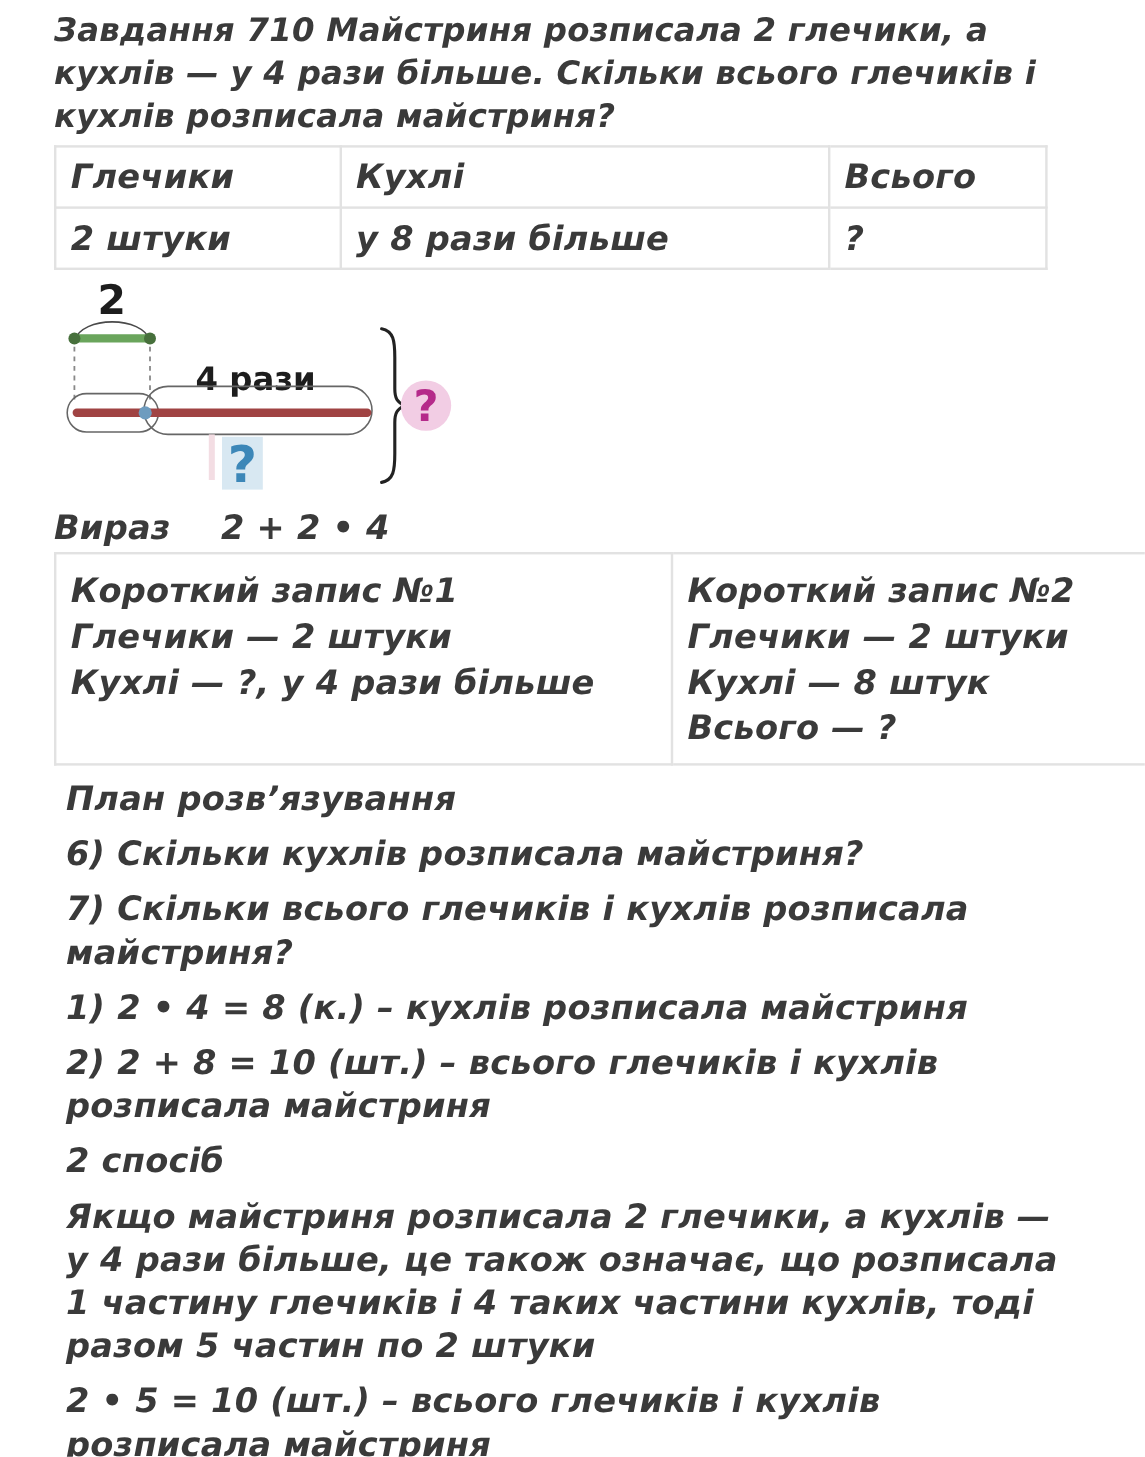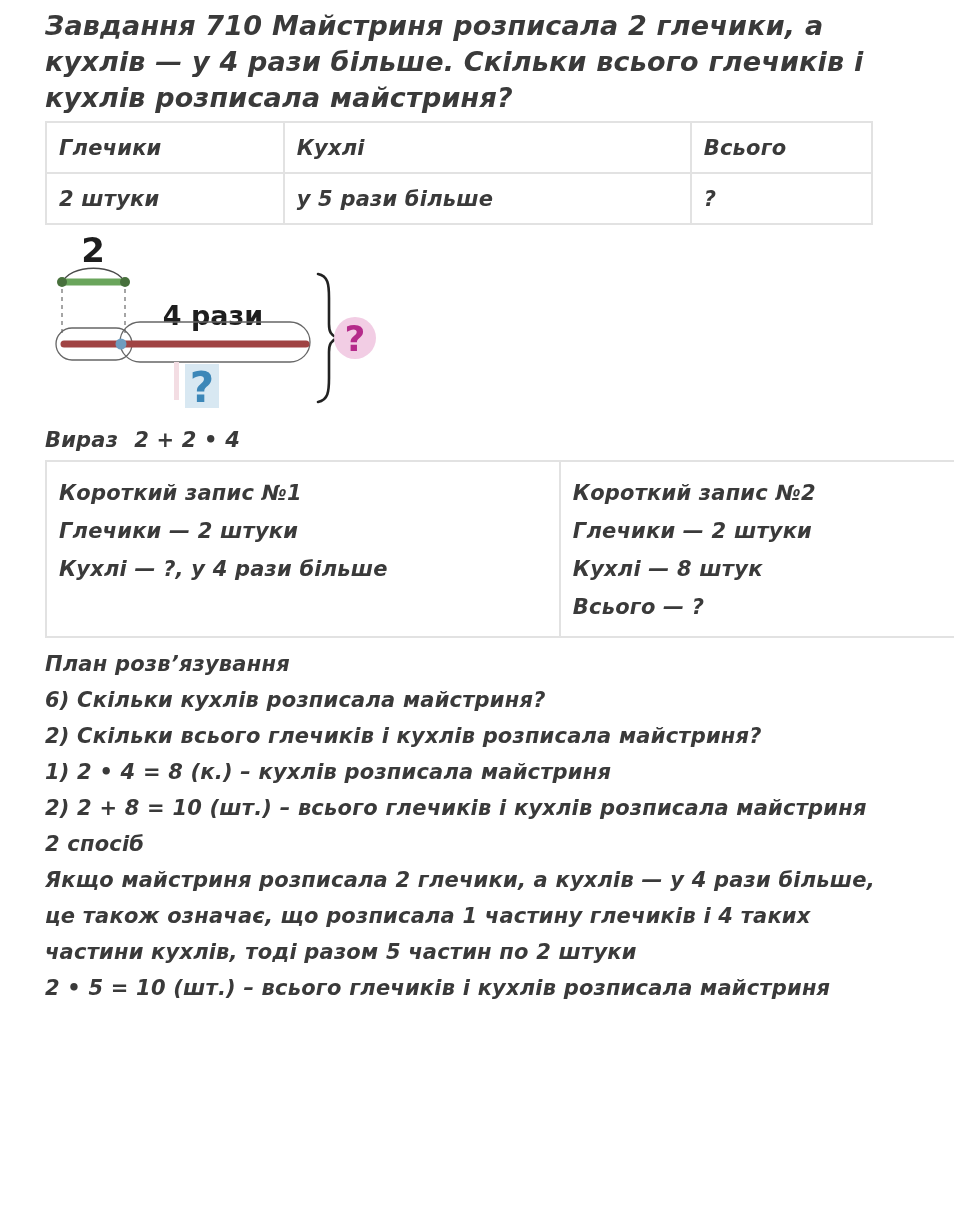--- a/index.html
+++ b/index.html
@@ -3,21 +3,21 @@
 <meta charset="utf-8">
 <style>
   * { box-sizing: border-box; margin: 0; padding: 0; }
   html, body { width: 954px; height: 1214px; background: #ffffff; overflow: hidden; }
   body { font-family: "DejaVu Sans", sans-serif; color: #3a3a3a; }
   .container { padding: 8px 42px 0 45px; width: 954px; }
 
   .hand {
     font-style: italic;
     font-weight: 600;
-    font-size: 21px;
+    font-size: 28px;
     line-height: 36px;
     color: #3a3a3a;
     letter-spacing: 0.2px;
   }
   .title { font-size: 27px; margin-bottom: 5px; }
 
   table.data-table {
     border-collapse: collapse;
     width: 828px;
     margin-bottom: 5px;
@@ -43,43 +43,43 @@
     border: 2px solid #e2e2e2;
     vertical-align: top;
     padding: 12px 10px 10px 12px;
     height: 168px;
   }
   .t2-c1 { width: 465px; }
   .t2-c2 { width: 363px; }
   .two-col .hand { line-height: 38px; }
 
   .lines p { margin: 0; }
-  .expr-row { display: flex; gap: 16px; text-align: right; }
+  .expr-row { display: flex; gap: 42px; text-align: right; }
 
   .schema-svg { display: block; margin: 4px 0 2px 5px; }
 
-  .bottom p { margin: 0; }
+  .bottom p { margin: 10px; }
 </style>
 </head>
 <body>
 
 <div class="container">
 
   <p class="hand title">Завдання 710 Майстриня розписала 2 глечики, а кухлів — у 4 рази більше. Скільки всього глечиків і кухлів розписала майстриня?</p>
 
   <table class="data-table">
     <tbody>
         <tr>
       <td class="t1-c1"><span class="hand">Глечики</span></td>
       <td class="t1-c2"><span class="hand">Кухлі</span></td>
       <td class="t1-c3"><span class="hand">Всього</span></td>
     </tr>
     <tr>
       <td><span class="hand">2 штуки</span></td>
-      <td><span class="hand">у 5 рази більше</span></td>
+      <td><span class="hand">у 8 рази більше</span></td>
       <td><span class="hand">?</span></td>
     </tr>
   </tbody>
     </table>
 
 
   <svg class="schema-svg" width="380" height="190" viewBox="0 0 380 190">
 
     <text x="43" y="32" font-size="34" font-weight="bold" fill="#1d1d1d" text-anchor="middle" font-family="DejaVu Sans, sans-serif">2</text>
 
@@ -130,21 +130,21 @@
         <p class="hand">Кухлі — 8 штук</p>
         <p class="hand">Всього — ?</p>
       </td>
     </tr>
   </tbody>
     </table>
 
   <div class="bottom">
     <p class="hand">План розв’язування</p>
     <p class="hand">6) Скільки кухлів розписала майстриня?</p>
-    <p class="hand">2) Скільки всього глечиків і кухлів розписала майстриня?</p>
+    <p class="hand">7) Скільки всього глечиків і кухлів розписала майстриня?</p>
     <p class="hand">1) 2 • 4 = 8 (к.) – кухлів розписала майстриня</p>
     <p class="hand">2) 2 + 8 = 10 (шт.) – всього глечиків і кухлів розписала майстриня</p>
     <p class="hand">2 спосіб</p>
     <p class="hand">Якщо майстриня розписала 2 глечики, а кухлів — у 4 рази більше, це також означає, що розписала 1 частину глечиків і 4 таких частини кухлів, тоді разом 5 частин по 2 штуки</p>
     <p class="hand">2 • 5 = 10 (шт.) – всього глечиків і кухлів розписала майстриня</p>
 
   </div>
 
 </div>
 

